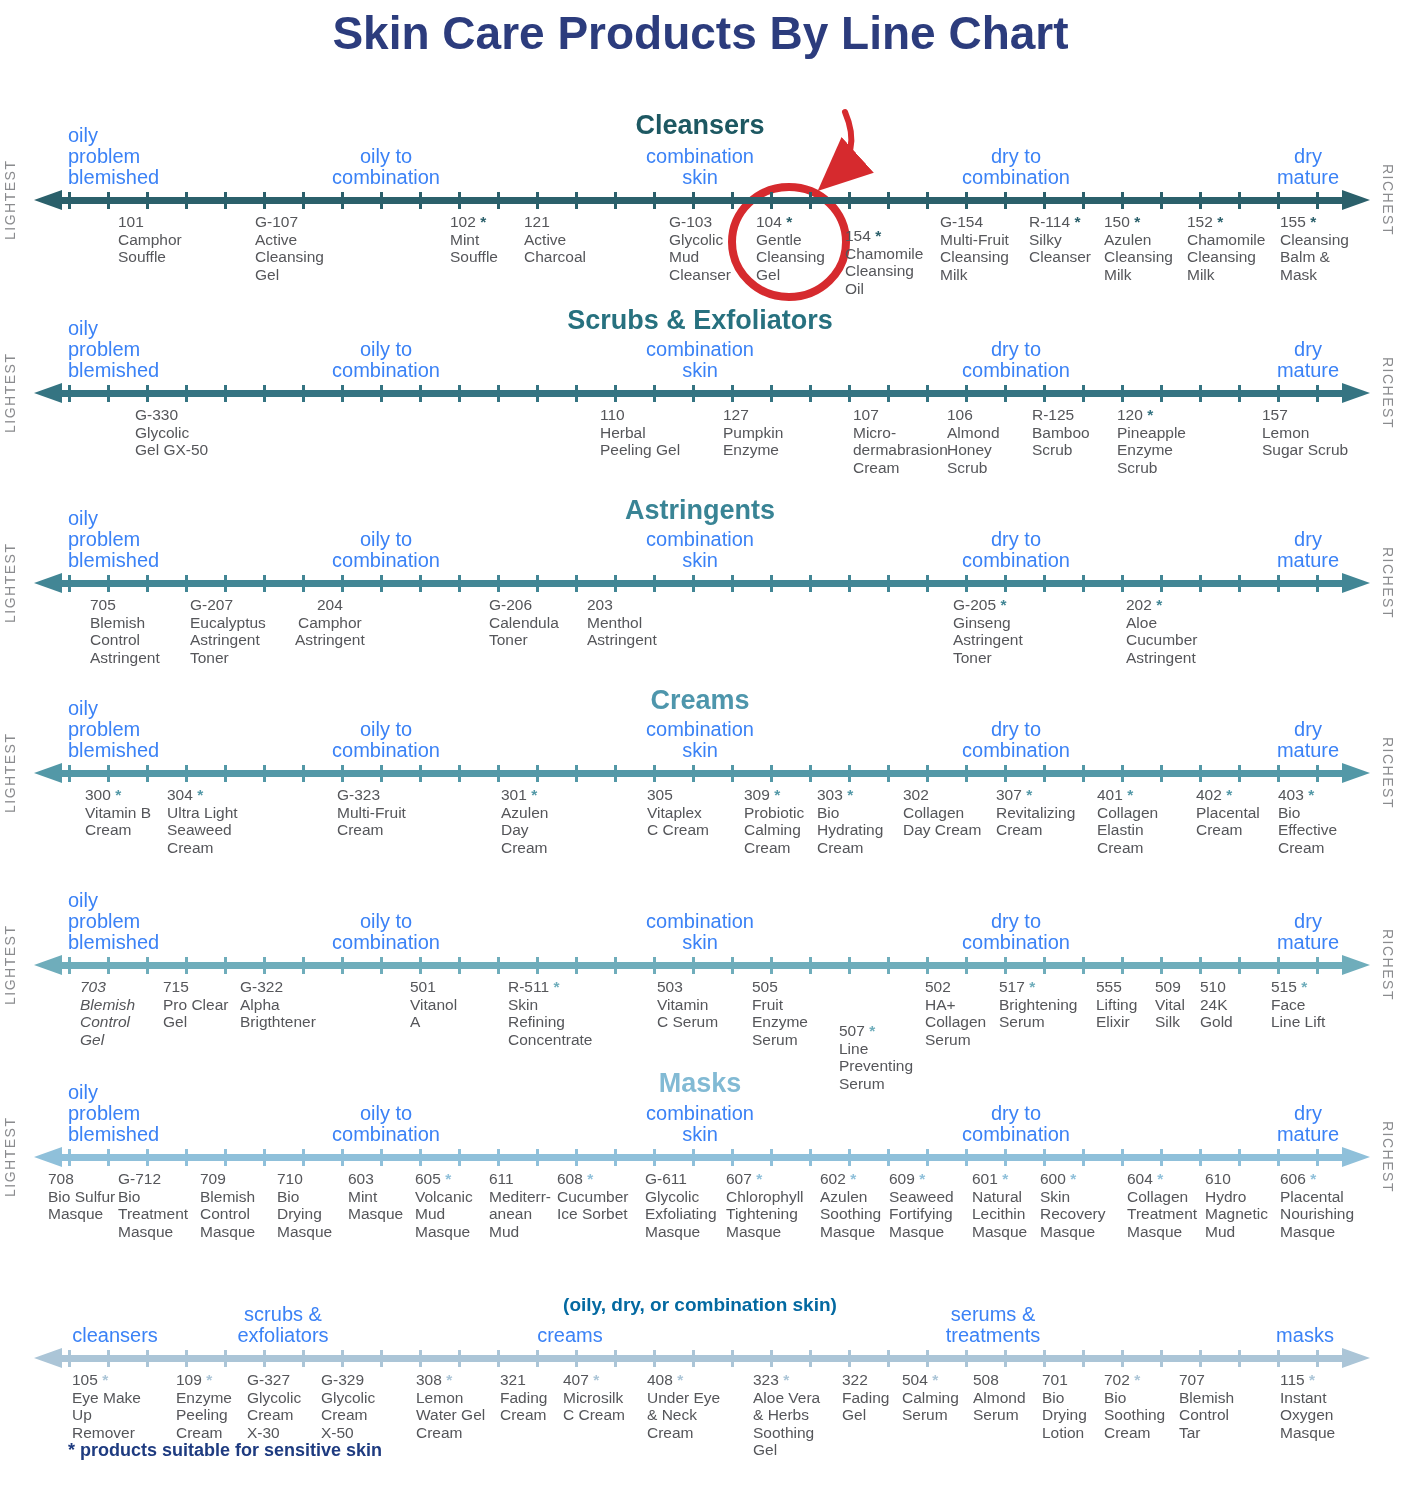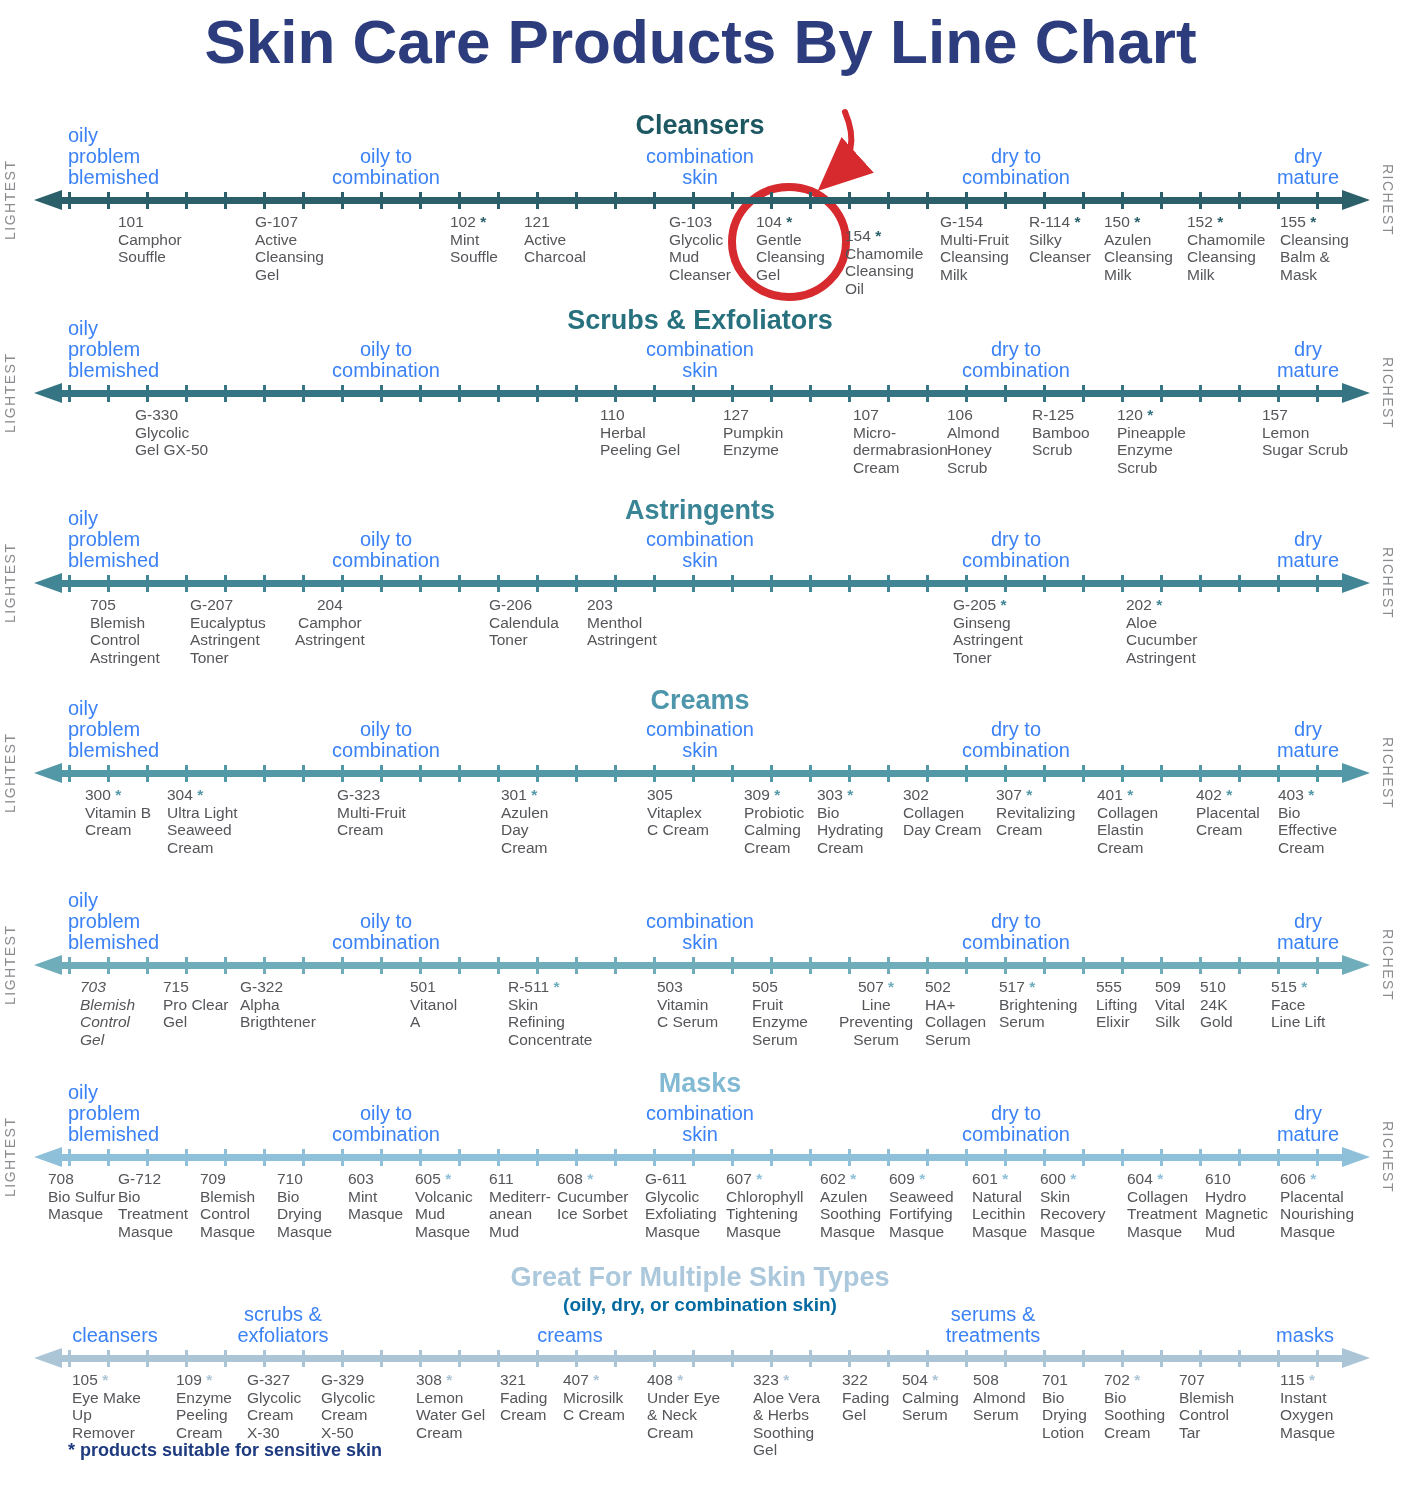--- a/index.html
+++ b/index.html
@@ -1,19 +1,19 @@
 <!DOCTYPE html>
 <html><head>
 <meta charset="utf-8">
 <style>
   html,body{margin:0;padding:0;background:#ffffff;}
   #page{position:relative;width:1401px;height:1500px;background:#ffffff;overflow:hidden;
         font-family:"Liberation Sans",sans-serif;}
   .title{position:absolute;top:6px;left:0;width:100%;text-align:center;
-         font-size:62px;font-weight:bold;color:#2c3c7d;letter-spacing:0px;}
+         font-size:46px;font-weight:bold;color:#2c3c7d;letter-spacing:0px;}
   .sec-header{position:absolute;transform:translateX(-50%);font-weight:bold;
               font-size:27px;white-space:nowrap;}
   .sec-subtitle{position:absolute;transform:translateX(-50%);font-size:19px;white-space:nowrap;}
   .skin-label{position:absolute;color:#3b82f6;font-size:20px;line-height:21px;white-space:nowrap;}
   .skin-label.center{transform:translateX(-50%);text-align:center;}
   .axis{position:absolute;left:34px;width:1336px;height:20px;}
   .axis .bar{position:absolute;left:18px;right:18px;top:7px;height:7px;}
   .axis .ticks{position:absolute;left:34px;right:34px;top:2px;height:17px;}
   .ah{position:absolute;width:0;height:0;top:0;
       border-top:10px solid transparent;border-bottom:10px solid transparent;}
@@ -441,21 +441,21 @@
       <div class="code">503</div>
       <div>Vitamin</div>
       <div>C Serum</div>
     </div>
     <div class="product" style="left: 752px; top: 978px;">
       <div class="code">505</div>
       <div>Fruit</div>
       <div>Enzyme</div>
       <div>Serum</div>
     </div>
-    <div class="product" style="left: 839px; top: 978px; text-align: center;">
+    <div class="product" style="left: 839px; top: 1022px;">
       <div class="code">507<span class="star" style="color: rgb(111, 173, 187);"> *</span></div>
       <div>Line</div>
       <div>Preventing</div>
       <div>Serum</div>
     </div>
     <div class="product" style="left: 925px; top: 978px;">
       <div class="code">502</div>
       <div>HA+</div>
       <div>Collagen</div>
       <div>Serum</div>
@@ -607,21 +607,20 @@
       <div>Hydro</div>
       <div>Magnetic</div>
       <div>Mud</div>
     </div>
     <div class="product" style="left: 1280px; top: 1170px;">
       <div class="code">606<span class="star" style="color: rgb(143, 192, 218);"> *</span></div>
       <div>Placental</div>
       <div>Nourishing</div>
       <div>Masque</div>
     </div>
-    <div class="sec-header" style="left: 700px; top: 1262px; color: rgb(171, 200, 220);">Great For Multiple Skin Types</div>
     <div class="sec-subtitle" style="left: 700px; top: 1294px; color: #0369a1; font-weight: bold;">(oily, dry, or combination skin)</div>
     <div class="skin-label center" style="left: 115px; bottom: 154px;">
       <div>cleansers</div>
     </div>
     <div class="skin-label center" style="left: 283px; bottom: 154px;">
       <div>scrubs &amp;</div>
       <div>exfoliators</div>
     </div>
     <div class="skin-label center" style="left: 570px; bottom: 154px;">
       <div>creams</div>

